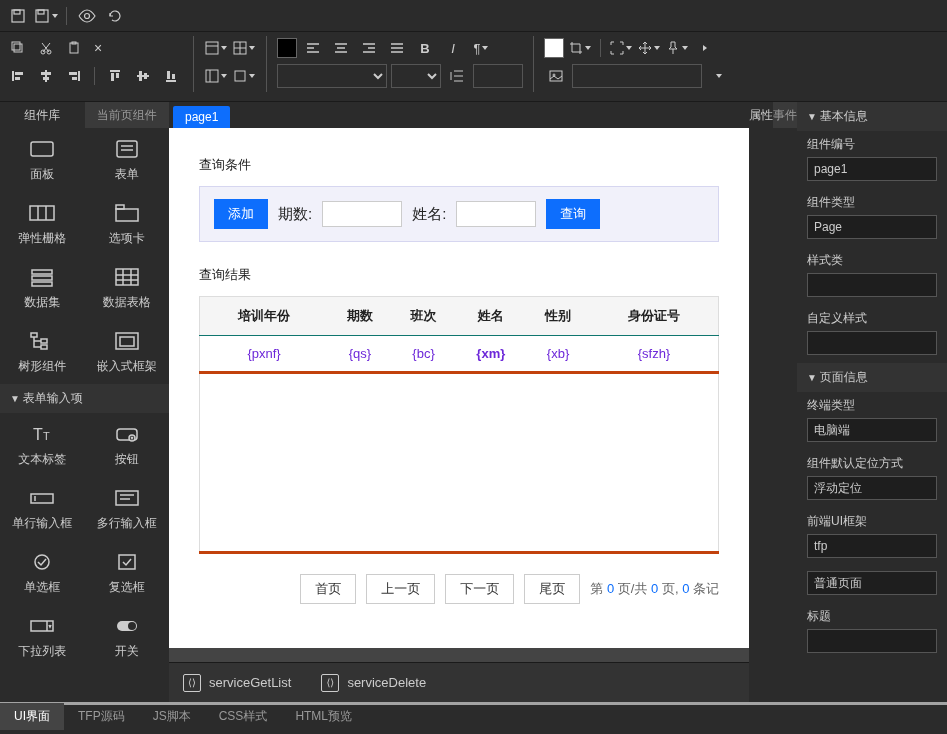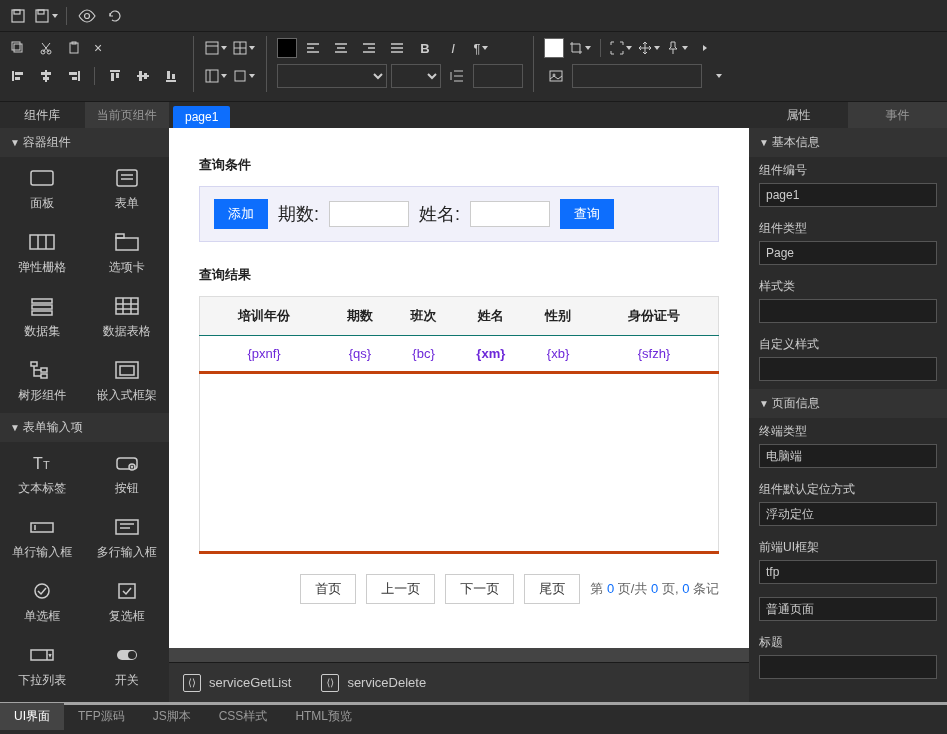--- a/index.html
+++ b/index.html
@@ -25,38 +25,38 @@
 .palette-header{background:#333;padding:6px 10px;font-size:12px;color:#ccc;cursor:pointer}
 .palette-header::before{content:"▼ ";font-size:10px}
 .palette-grid{display:grid;grid-template-columns:1fr 1fr;gap:0}
 .palette-item{display:flex;flex-direction:column;align-items:center;justify-content:center;height:64px;cursor:pointer;gap:6px}
 .pi-icon{width:28px;height:22px;display:flex;align-items:center;justify-content:center}
 .pi-label{font-size:12px;color:#ccc}
 .canvas-area{flex:1;background:#2b2b2b;display:flex;flex-direction:column;min-width:0}
 .page-tabs{height:26px;display:flex;align-items:flex-end;padding-left:4px;background:#2b2b2b}
 .page-tab{padding:4px 12px;background:#0d6efd;color:#fff;font-size:12px;cursor:pointer;border-radius:2px 2px 0 0}
 .canvas{flex:1;background:#fff;margin:0;overflow:auto;color:#222;padding:28px 30px 10px;position:relative}
-.section-title{font-size:13px;font-weight:bold;margin-bottom:12px;color:#222}
+.section-title{font-size:13px;font-weight:normal;margin-bottom:12px;color:#222}
 .filter-box{border:1px solid #d6d6f0;background:#f1f1fa;padding:12px 14px;display:flex;align-items:center;gap:10px;margin-bottom:24px}
 .btn-primary{background:#0d6efd;color:#fff;border:none;padding:6px 14px;font-size:13px;cursor:pointer}
-.filter-label{font-size:18px;color:#222}
+.filter-label{font-size:15px;color:#222}
 .filter-input{width:80px;height:26px;border:1px solid #ccc;background:#fff}
 .data-table{width:100%;border:1px solid #ddd;border-collapse:collapse;font-size:13px;margin-bottom:10px}
 .data-table th{background:#f5f5f5;padding:10px 0;text-align:center;font-weight:bold;color:#222;border-bottom:1px solid #0f766e}
 .data-table td{padding:10px 0;text-align:center;color:#6d28d9;border-bottom:3px solid #c2410c}
 .data-table td.bold{font-weight:bold}
 .table-body-spacer{height:180px}
 .pager{display:flex;justify-content:flex-end;align-items:center;gap:10px;padding:10px 0;font-size:13px;color:#666}
 .pager-btn{border:1px solid #ccc;background:#fff;padding:5px 14px;font-size:13px;cursor:pointer;color:#333}
 .pager-text .num{color:#0d6efd}
 .hscroll{height:14px;background:#444;margin-top:auto}
 .service-bar{height:40px;background:#333;display:flex;align-items:center;gap:30px;padding:0 14px;color:#ccc;font-size:13px;border-top:1px solid #1a1a1a}
 .service-item{display:flex;align-items:center;gap:8px;cursor:pointer}
 .service-icon{width:18px;height:18px;border:1px solid #ccc;border-radius:2px;display:flex;align-items:center;justify-content:center;font-size:10px}
-.right-panel{width:198px;background:#2b2b2b;display:flex;flex-direction:column}
+.right-panel{width:198px;background:#2b2b2b;display:flex;}
 .right-tabs{display:flex;height:26px;background:#3a3a3a}
 .right-tab{flex:1;display:flex;align-items:center;justify-content:center;font-size:12px;cursor:pointer;color:#999}
 .right-tab.active{background:#2b2b2b;color:#ccc}
 .props{flex:1;overflow:auto}
 .prop-header{background:#333;padding:6px 10px;font-size:12px;color:#ccc;cursor:pointer}
 .prop-header::before{content:"▼ ";font-size:10px}
 .prop-row{padding:5px 10px 8px}
 .prop-label{font-size:12px;color:#ccc;margin-bottom:4px}
 .prop-input{width:100%;height:24px;background:#1e1e1e;border:1px solid #555;color:#ccc;padding:0 6px;font-size:12px}
 .footer-tabs{height:26px;background:#2b2b2b;display:flex;align-items:center;border-top:3px solid #a3a3a3}
@@ -292,21 +292,20 @@
 </div>
 
 <div class="main">
 
   <div class="left-panel">
     <div class="left-tabs">
       <div class="left-tab active">组件库</div>
       <div class="left-tab">当前页组件</div>
     </div>
     <div class="palette">
-      <div class="palette-header">容器组件</div>
       <div class="palette-grid" id="pg-containers">
           <div class="palette-item">
             <div class="pi-icon">
               <svg width="26" height="20" fill="none" stroke="#ccc" stroke-width="1.5">
                 <rect x="2" y="3" width="22" height="14" rx="2"></rect>
               </svg>
             </div>
             <div class="pi-label">面板</div>
           </div>
           <div class="palette-item">

